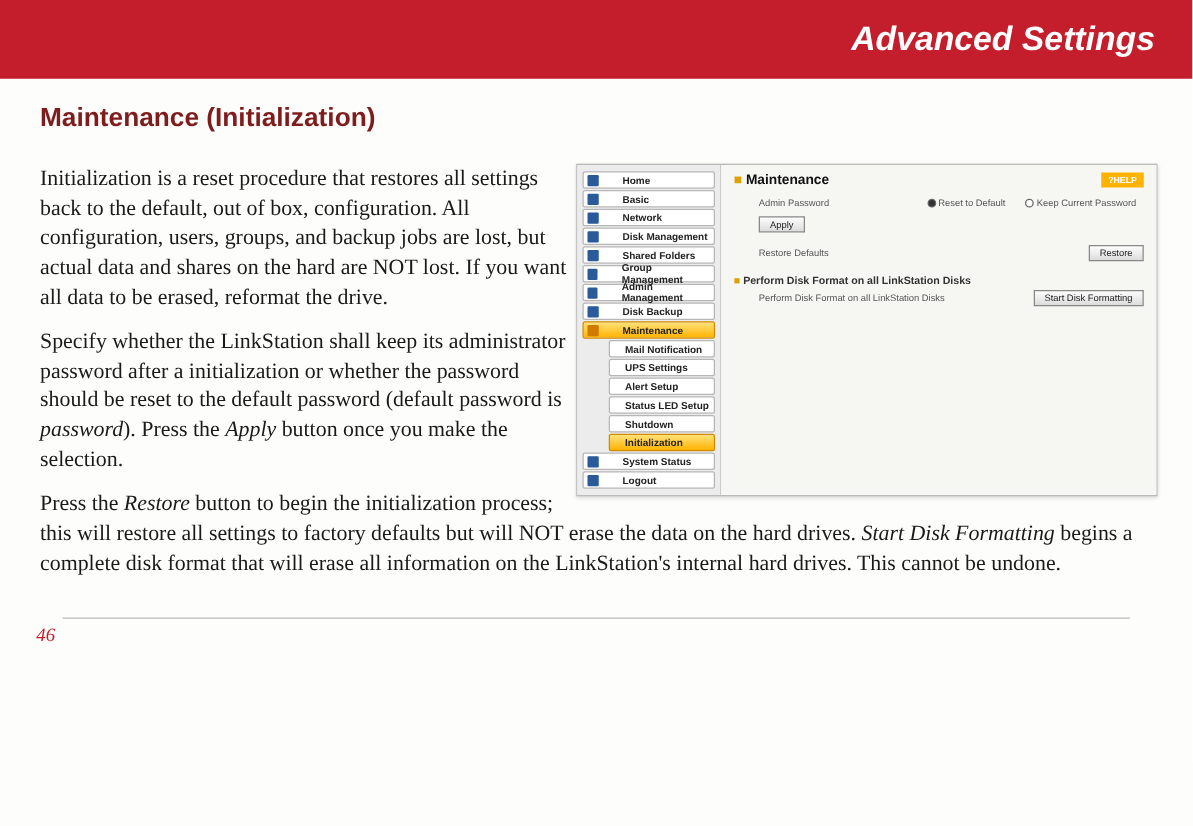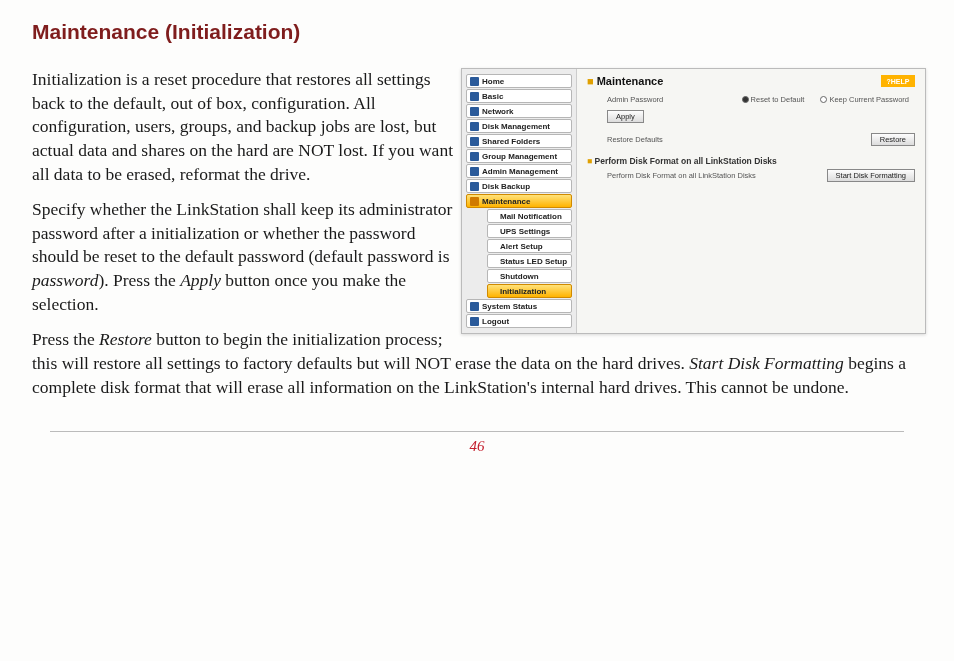--- a/index.html
+++ b/index.html
@@ -11,43 +11,46 @@
   .body-text { font-size: 17.5px; color: #1a1a1a; line-height: 1.35; }
   .body-text p { margin-bottom: 12px; }
   .em { font-style: italic; }
   .screenshot { float: right; width: 465px; border: 1px solid #bbb; background: #e6e6e6; margin: 0 0 6px 8px; font-family: Arial, sans-serif; box-shadow: 0 1px 3px rgba(0,0,0,0.15); }
   .screenshot .hdr { height: 28px; background: linear-gradient(#2a5a9a,#183a66); color: #fff; display: flex; align-items: center; justify-content: space-between; padding: 0 8px; font-size: 11px; font-weight: bold; }
   .screenshot .hdr .brand-left { font-style: italic; font-size: 12px; letter-spacing: .3px; }
   .screenshot .hdr .brand-left small { display:block; font-size:6px; font-style: normal; font-weight: normal; letter-spacing:0; line-height:7px; opacity:.8;}
   .screenshot .hdr .brand-right { font-style: italic; font-weight: bold; font-size: 13px; letter-spacing: .5px; }
   .screenshot .body { display: flex; background: #eee; min-height: 250px; }
   .nav { width: 115px; background: #ececec; border-right: 1px solid #ccc; padding: 4px 0; }
-  .nav-item { display: flex; align-items: center; font-size: 8px; font-weight: bold; color: #222; background: #fff; border: 1px solid #b6b6b6; border-radius: 2px; margin: 1px 4px; height: 14px; padding: 0 3px; gap: 3px; cursor: default; }
+  .nav-item { display: flex; align-items: center; font-size: 8px; font-weight: bold; color: #222; background: #fff; border: 1px solid #b6b6b6; border-radius: 2px; margin: 1px 4px; height: 14px; padding: 0 3px; gap: 19px; cursor: default; }
   .nav-item.active { background: linear-gradient(#ffe27a,#ffb300); border-color: #d08a00; }
   .nav-item.sub { margin-left: 25px; font-weight: bold; padding-left: 12px; }
   .nav-item .dot { width: 9px; height: 9px; border-radius: 1px; background: #2a5a9a; color:#fff; font-size:7px; line-height:9px; text-align:center; }
   .nav-item.active .dot { background: #d07a00; }
   .main { flex: 1; background: #f6f6f3; padding: 6px 10px; position: relative; font-size: 8px; color: #333; }
   .main .help { position: absolute; top: 6px; right: 10px; width: 34px; height: 12px; background: #ffb300; color: #fff; font-size: 7px; display:flex; align-items:center; justify-content:center; font-weight:bold; }
   .main h4 { font-size: 11px; font-weight: bold; color: #111; margin-bottom: 8px; }
   .main .bullet::before { content: "■ "; color: #e0a000; }
   .section { margin-bottom: 10px; }
   .section .title { font-size: 8.5px; font-weight: bold; color: #333; margin-bottom: 3px; }
   .section .row { display: flex; align-items: center; gap: 10px; padding-left: 20px; font-size: 7.5px; color: #555; }
   .btn { display:inline-block; border: 1px solid #888; background: linear-gradient(#fdfdfd,#dcdcdc); font-size: 7.5px; padding: 1px 8px; color: #222; margin: 6px 0 0 20px; }
   .btn.inline { margin: 0; }
   .radio { display:inline-flex; align-items:center; gap:2px; margin-right:6px; }
   .radio .c { width:7px; height:7px; border-radius:50%; border:1px solid #666; background:#fff; }
   hr.pg { border: none; border-top: 1px solid #bbb; margin: 20px 50px 0 50px; }
-  .page-num { text-align: center; color: #c41e2d; font-style: italic; font-family: Georgia, serif; font-size: 15px; margin-top: 6px; }
+  .page-num { color: #c41e2d; font-style: italic; font-family: Georgia, serif; font-size: 15px; margin-top: 6px; margin-left: 29px; }
 </style>
 </head>
 <body>
 
 <div class="page">
+  <div class="banner">
+    <span>Advanced Settings</span>
+  </div>
 
   <div class="content">
     <div class="section-title">Maintenance (Initialization)</div>
 
     <div class="screenshot">
       <div class="body">
         <div class="nav">
           <div class="nav-item">
               <span class="dot"></span>
               <span>Home</span>

